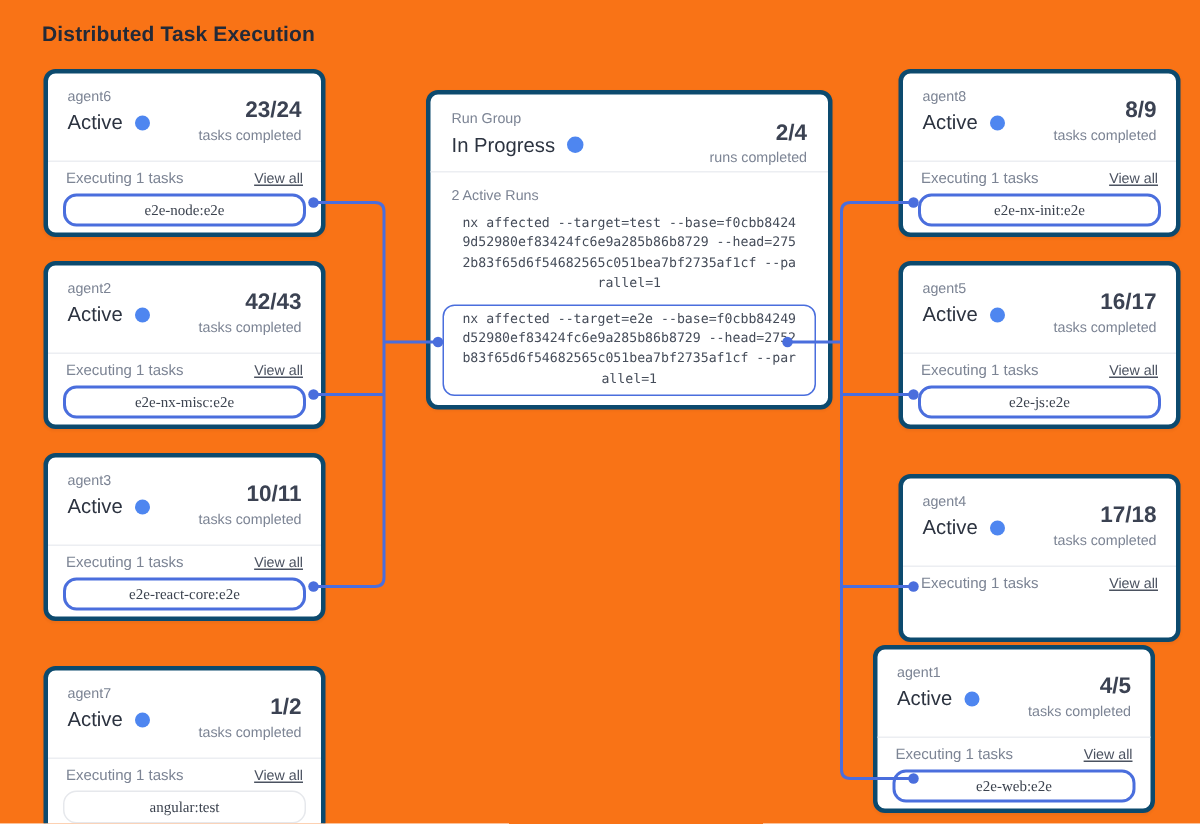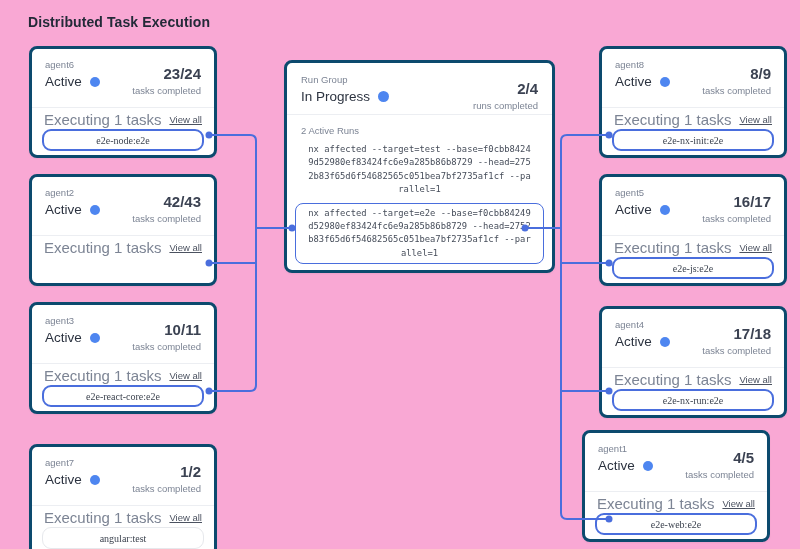--- a/index.html
+++ b/index.html
@@ -2,39 +2,39 @@
 <html style="--accent-line: #4a6edd; --status-dot: #4e86f0;"><head>
 <meta charset="utf-8">
 <style>
   :root{
     --accent-line:#4a6edd;
     --status-dot:#4e86f0;
   }
   *{box-sizing:border-box;margin:0;padding:0;}
   html,body{background:#ffffff;}
   body{font-family:"Liberation Sans",sans-serif;color:#333a47;}
-  .stage{position:relative;width:800px;height:549px;background:#f9a8d4;overflow:hidden;}
+  .stage{position:relative;width:800px;height:549px;background:#f97316;overflow:hidden;}
 
   .page-title{position:absolute;left:28px;top:14px;font-size:14px;font-weight:700;color:#232a38;letter-spacing:.1px;}
 
   .card{position:absolute;background:#fff;border:3px solid #0c4a6e;border-radius:8px;
         box-shadow:0 1px 2px rgba(16,24,40,.05);z-index:1;}
 
   
   .agent-card{width:188px;height:112px;}
   .card-top{height:58px;display:flex;justify-content:space-between;padding:10px 13px 0 13px;}
   .agent-name{font-size:9.5px;color:#7c8494;margin-bottom:4px;}
   .agent-status{font-size:13.5px;color:#2c3340;display:flex;align-items:center;}
   .dot{display:inline-block;width:10px;height:10px;border-radius:50%;background:var(--status-dot);margin-left:8px;}
   .col-right{text-align:right;padding-top:6px;}
   .progress{font-size:15px;font-weight:600;color:#3b4252;}
   .caption{font-size:9.5px;color:#7c8494;margin-top:3px;}
   .card-bottom{border-top:1px solid #eceef2;padding:5px 10px 0 10px;}
   .exec-row{display:flex;justify-content:space-between;align-items:center;height:12px;margin-bottom:4px;padding:0 2px;}
-  .exec-label{font-size:15px;color:#7c8494;}
+  .exec-label{font-size:10px;color:#7c8494;}
   .view-all{font-size:9.5px;color:#4b5260;text-decoration:underline;cursor:pointer;}
   .task-pill{height:22px;border:2px solid var(--accent-line);border-radius:9px;background:#fff;
              font-family:Liberation Serif, serif;font-size:10px;color:#3c434f;
              display:flex;align-items:center;justify-content:center;}
   .task-pill.idle{border:1px solid #e6e8ec;color:#3c434f;}
 
   
   .run-group{left:284px;top:60px;width:271px;height:213px;}
   .rg-top{height:51px;display:flex;justify-content:space-between;padding:11px 14px 0 14px;}
   .rg-label{font-size:9.5px;color:#7c8494;margin-bottom:4px;}
@@ -113,20 +113,21 @@
       <div class="col-right">
         <div class="progress">42/43</div>
         <div class="caption">tasks completed</div>
       </div>
     </div>
     <div class="card-bottom">
       <div class="exec-row">
         <span class="exec-label">Executing 1 tasks</span>
         <a class="view-all">View all</a>
       </div>
+      <div class="task-pill">e2e-nx-misc:e2e</div>
     </div>
   </div>
 
   <div class="card agent-card" style="left:29px;top:302px;">
     <div class="card-top">
       <div>
         <div class="agent-name">agent3</div>
         <div class="agent-status">
             <span>Active</span>
             <span class="dot"></span>
@@ -235,40 +236,39 @@
     </div>
     <div class="card-bottom">
       <div class="exec-row">
         <span class="exec-label">Executing 1 tasks</span>
         <a class="view-all">View all</a>
       </div>
       <div class="task-pill">e2e-js:e2e</div>
     </div>
   </div>
 
-  <div class="card agent-card" style="left:599px;top:306px;">
+  <div class="card agent-card" style="left:599px;top:316px;">
     <div class="card-top">
       <div>
         <div class="agent-name">agent4</div>
         <div class="agent-status">
             <span>Active</span>
             <span class="dot"></span>
           </div>
       </div>
       <div class="col-right">
         <div class="progress">17/18</div>
         <div class="caption">tasks completed</div>
       </div>
     </div>
     <div class="card-bottom">
       <div class="exec-row">
         <span class="exec-label">Executing 1 tasks</span>
         <a class="view-all">View all</a>
       </div>
-      <div class="task-pill">e2e-nx-run:e2e</div>
     </div>
   </div>
 
   <div class="card agent-card" style="left:582px;top:430px;">
     <div class="card-top">
       <div>
         <div class="agent-name">agent1</div>
         <div class="agent-status">
             <span>Active</span>
             <span class="dot"></span>

